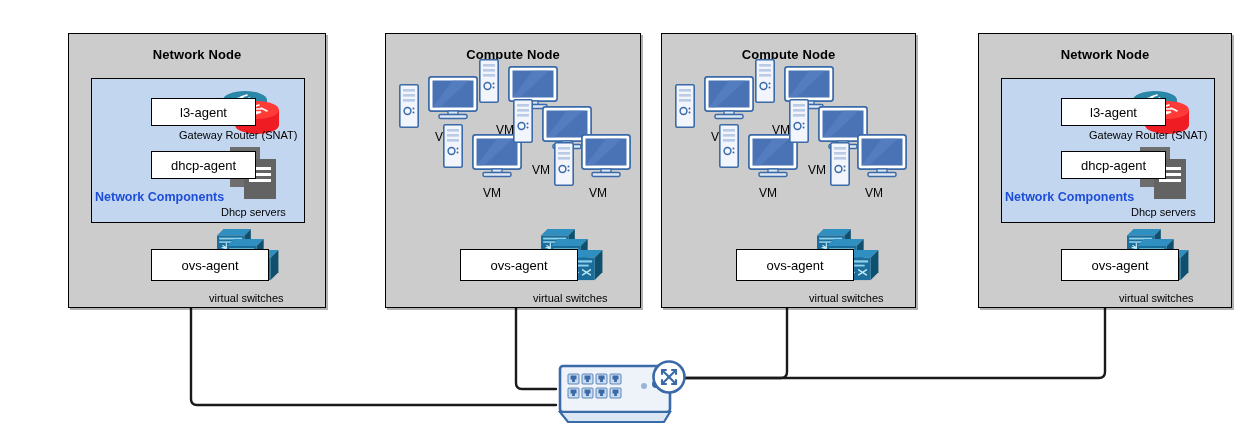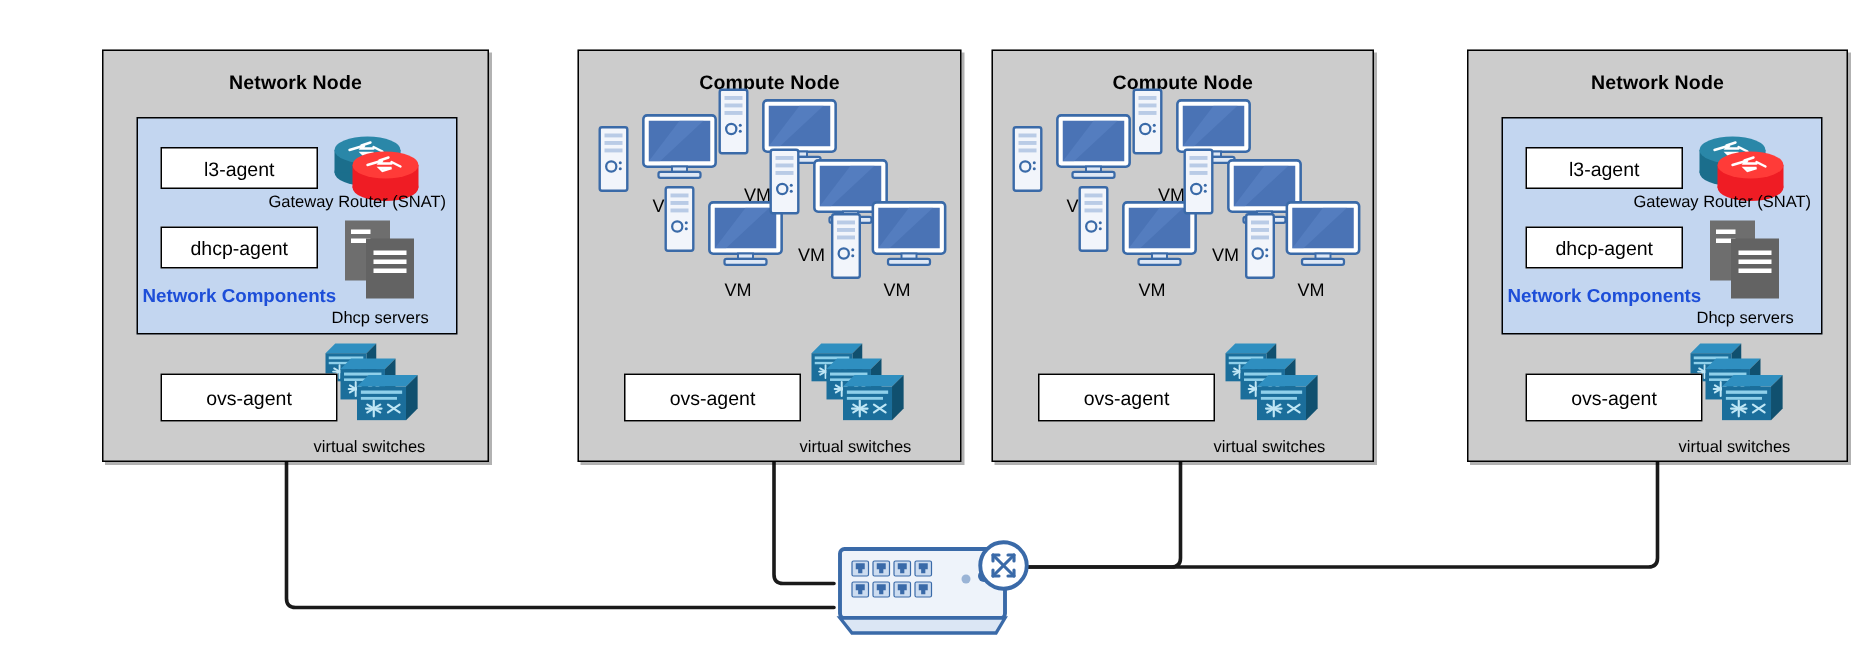--- a/index.html
+++ b/index.html
@@ -56,20 +56,21 @@
   
   .agentbox {
     position: absolute;
     background: #ffffff;
     border: 1px solid #000000;
     display: flex;
     align-items: center;
     justify-content: center;
     font-size: 13px;
     color: #000000;
+    margin-left: 44px;
   }
 
   
   .caption {
     position: absolute;
     font-size: 11px;
     color: #000000;
     white-space: nowrap;
   }
   .caption.vm {

